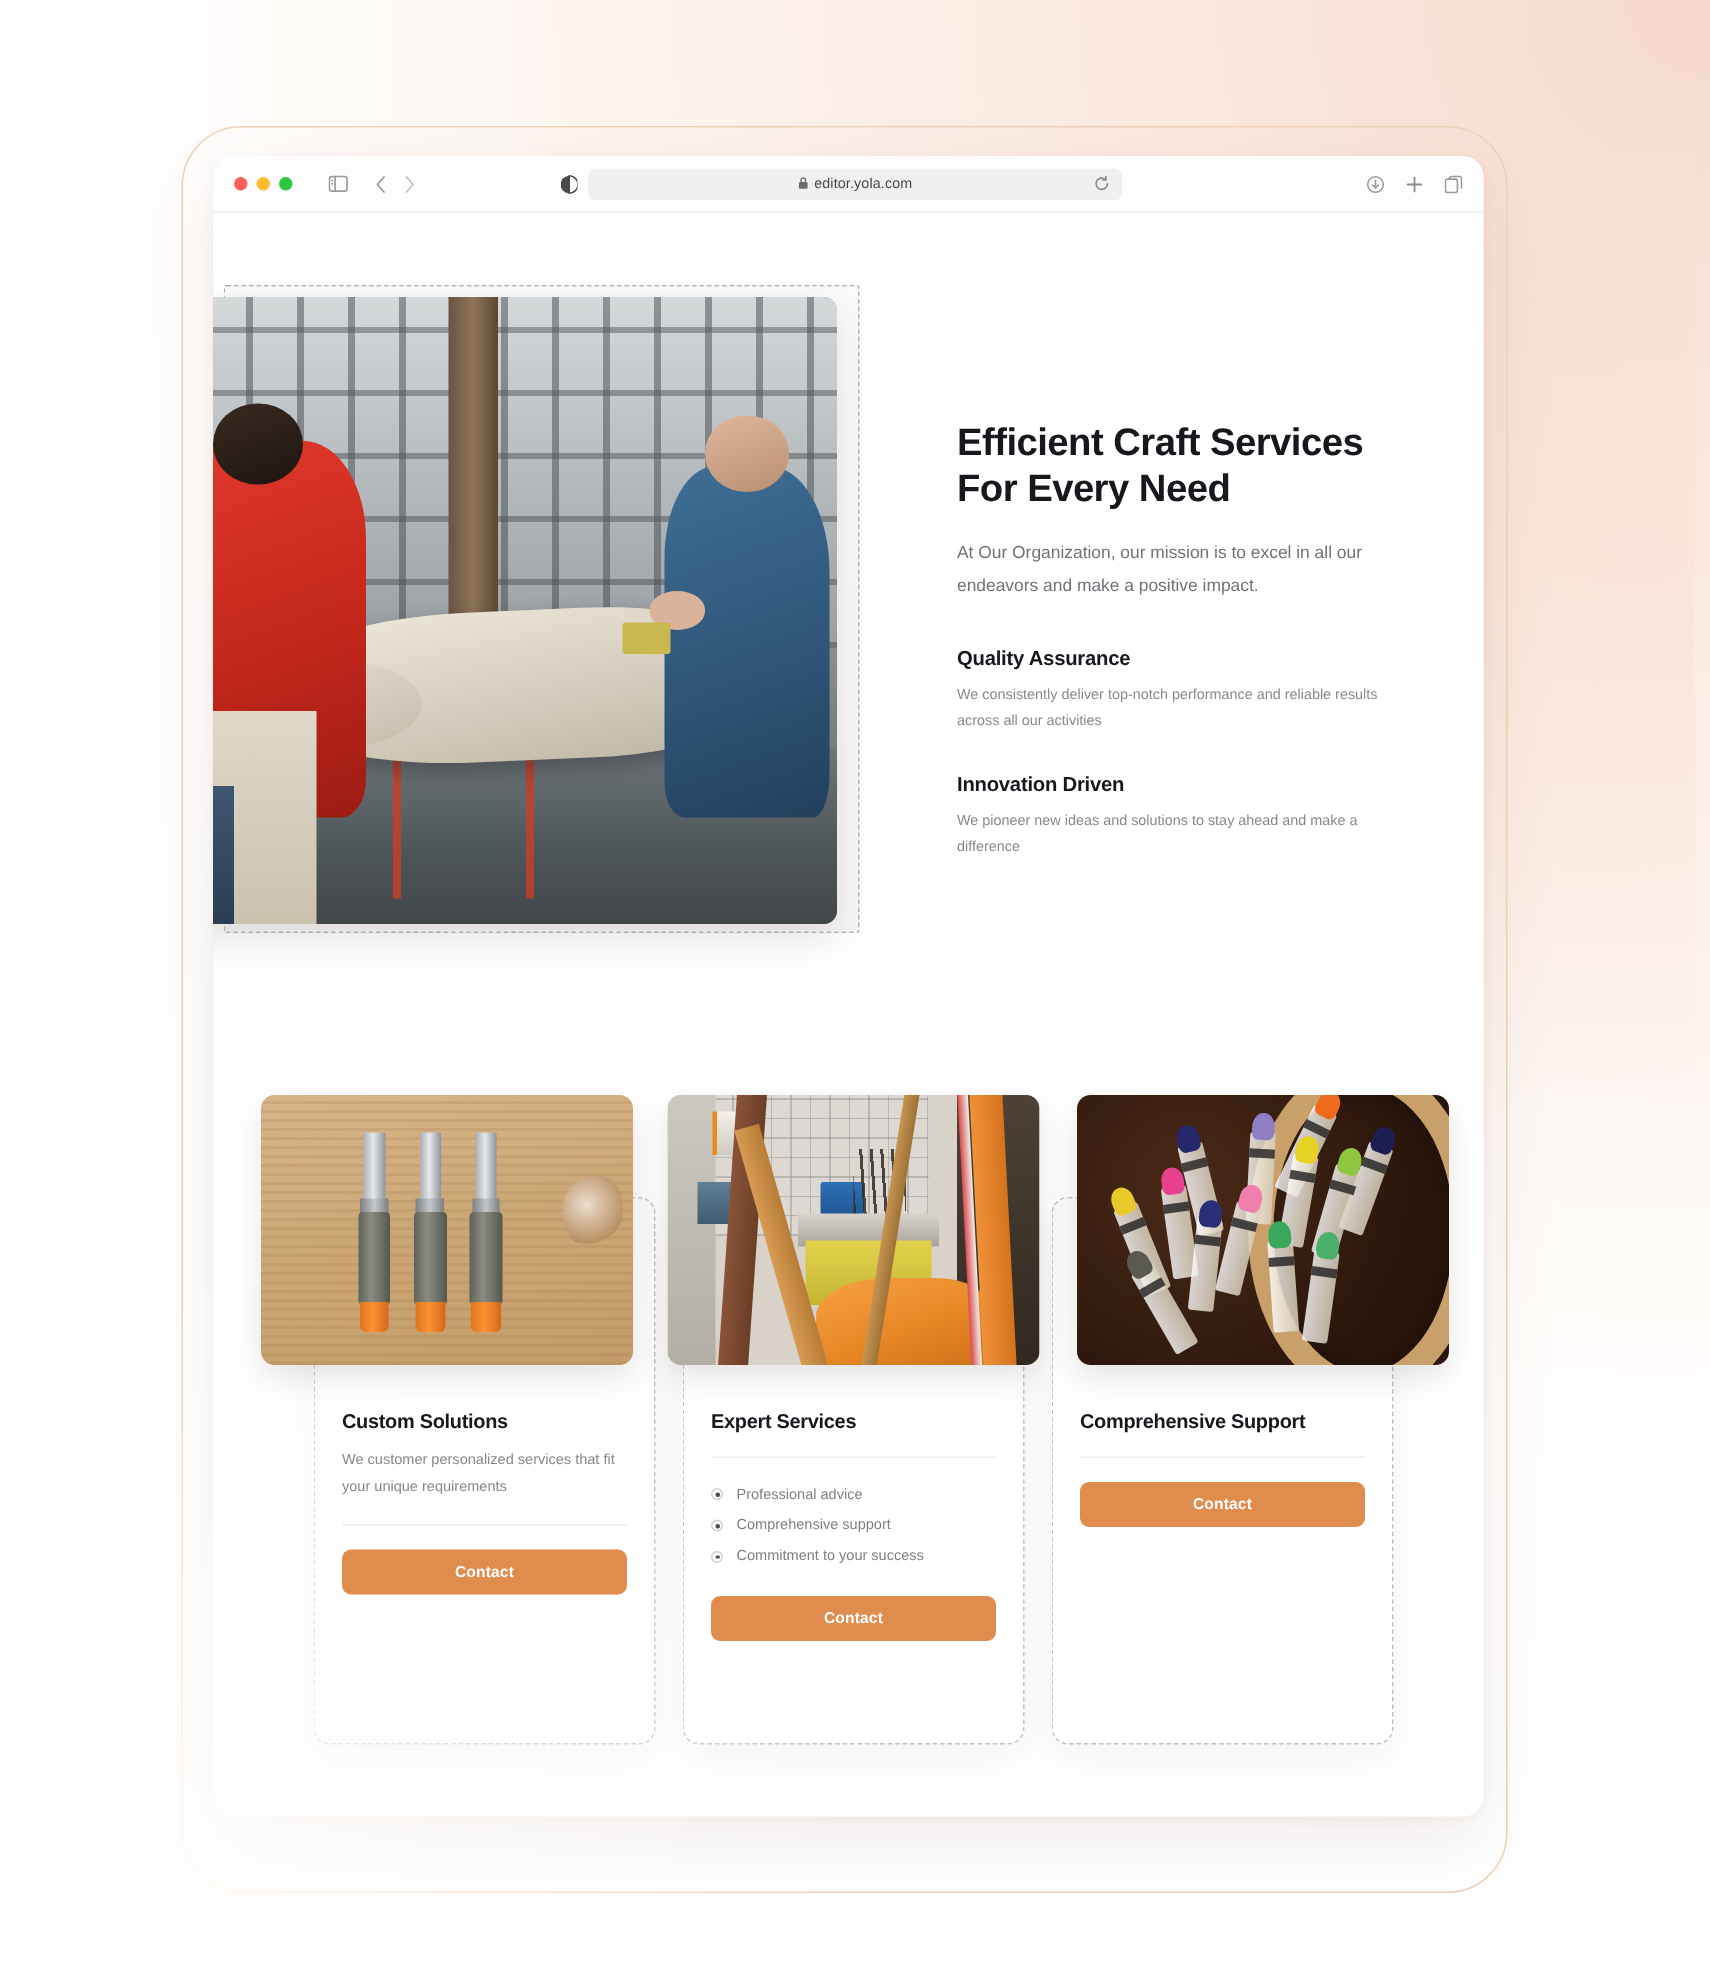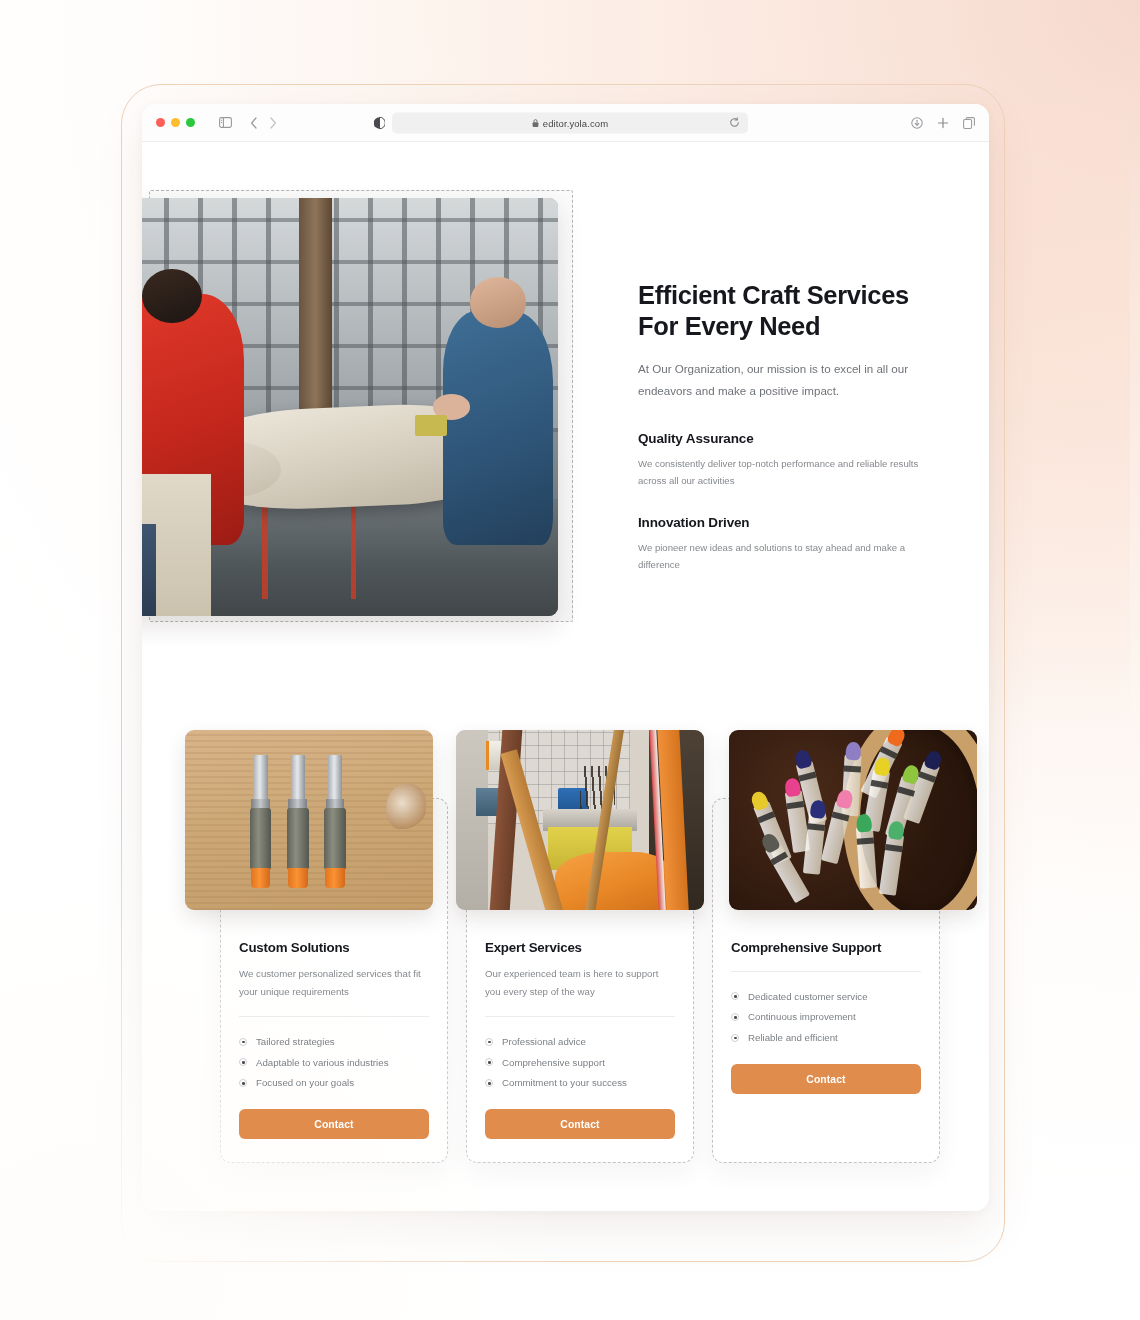--- a/index.html
+++ b/index.html
@@ -146,21 +146,21 @@
   .feat p {
     margin-top: 9px;
     font-size: 9.6px;
     line-height: 1.8;
     color: #85898e;
   }
 
   
   .cards {
     position: absolute;
-    left: 11px; top: 588px;
+    left: 0; top: 588px;
     width: 847px;
     height: 470px;
     text-decoration: underline;
   }
   .card { position: absolute; top: 0; width: 228px; }
 
   .card-sel {
     position: absolute;
     left: 0; top: 68px;
     width: 228px;
@@ -618,34 +618,20 @@
                   <div class="grip"></div>
                   <div class="cap"></div>
                 </div>
               <div class="scrap"></div>
             </div>
           </div>
           <div class="card-body">
             <h3>Custom Solutions</h3>
             <p class="desc">We customer personalized services that fit your unique requirements</p>
             <div class="card-div"></div>
-            <ul class="bullets">
-              <li>
-                  <span class="bdot"></span>
-                  <span>Tailored strategies</span>
-                </li>
-              <li>
-                  <span class="bdot"></span>
-                  <span>Adaptable to various industries</span>
-                </li>
-              <li>
-                  <span class="bdot"></span>
-                  <span>Focused on your goals</span>
-                </li>
-            </ul>
             <button class="contact-btn">Contact</button>
           </div>
         </div>
 
         <div class="card" style="left:313px;">
           <div class="card-sel"></div>
           <div class="card-photo" style="left:-10px;">
             <div class="ph ph-studio">
               <div class="tile"></div>
               <div class="wallL"></div>
@@ -659,21 +645,20 @@
               <div class="cloth"></div>
               <div class="plankA"></div>
               <div class="plankB"></div>
               <div class="plankC"></div>
               <div class="plankE"></div>
               <div class="plankD"></div>
             </div>
           </div>
           <div class="card-body">
             <h3>Expert Services</h3>
-            <p class="desc">Our experienced team is here to support you every step of the way</p>
             <div class="card-div"></div>
             <ul class="bullets">
               <li>
                   <span class="bdot"></span>
                   <span>Professional advice</span>
                 </li>
               <li>
                   <span class="bdot"></span>
                   <span>Comprehensive support</span>
                 </li>
@@ -754,34 +739,20 @@
               <div class="cr c12">
                   <div class="wrap"></div>
                   <div class="band"></div>
                   <div class="tip"></div>
                 </div>
             </div>
           </div>
           <div class="card-body">
             <h3>Comprehensive Support</h3>
             <div class="card-div"></div>
-            <ul class="bullets">
-              <li>
-                  <span class="bdot"></span>
-                  <span>Dedicated customer service</span>
-                </li>
-              <li>
-                  <span class="bdot"></span>
-                  <span>Continuous improvement</span>
-                </li>
-              <li>
-                  <span class="bdot"></span>
-                  <span>Reliable and efficient</span>
-                </li>
-            </ul>
             <button class="contact-btn">Contact</button>
           </div>
         </div>
 
       </section>
     </div>
   </div>
 </div>
 
 </body></html>

